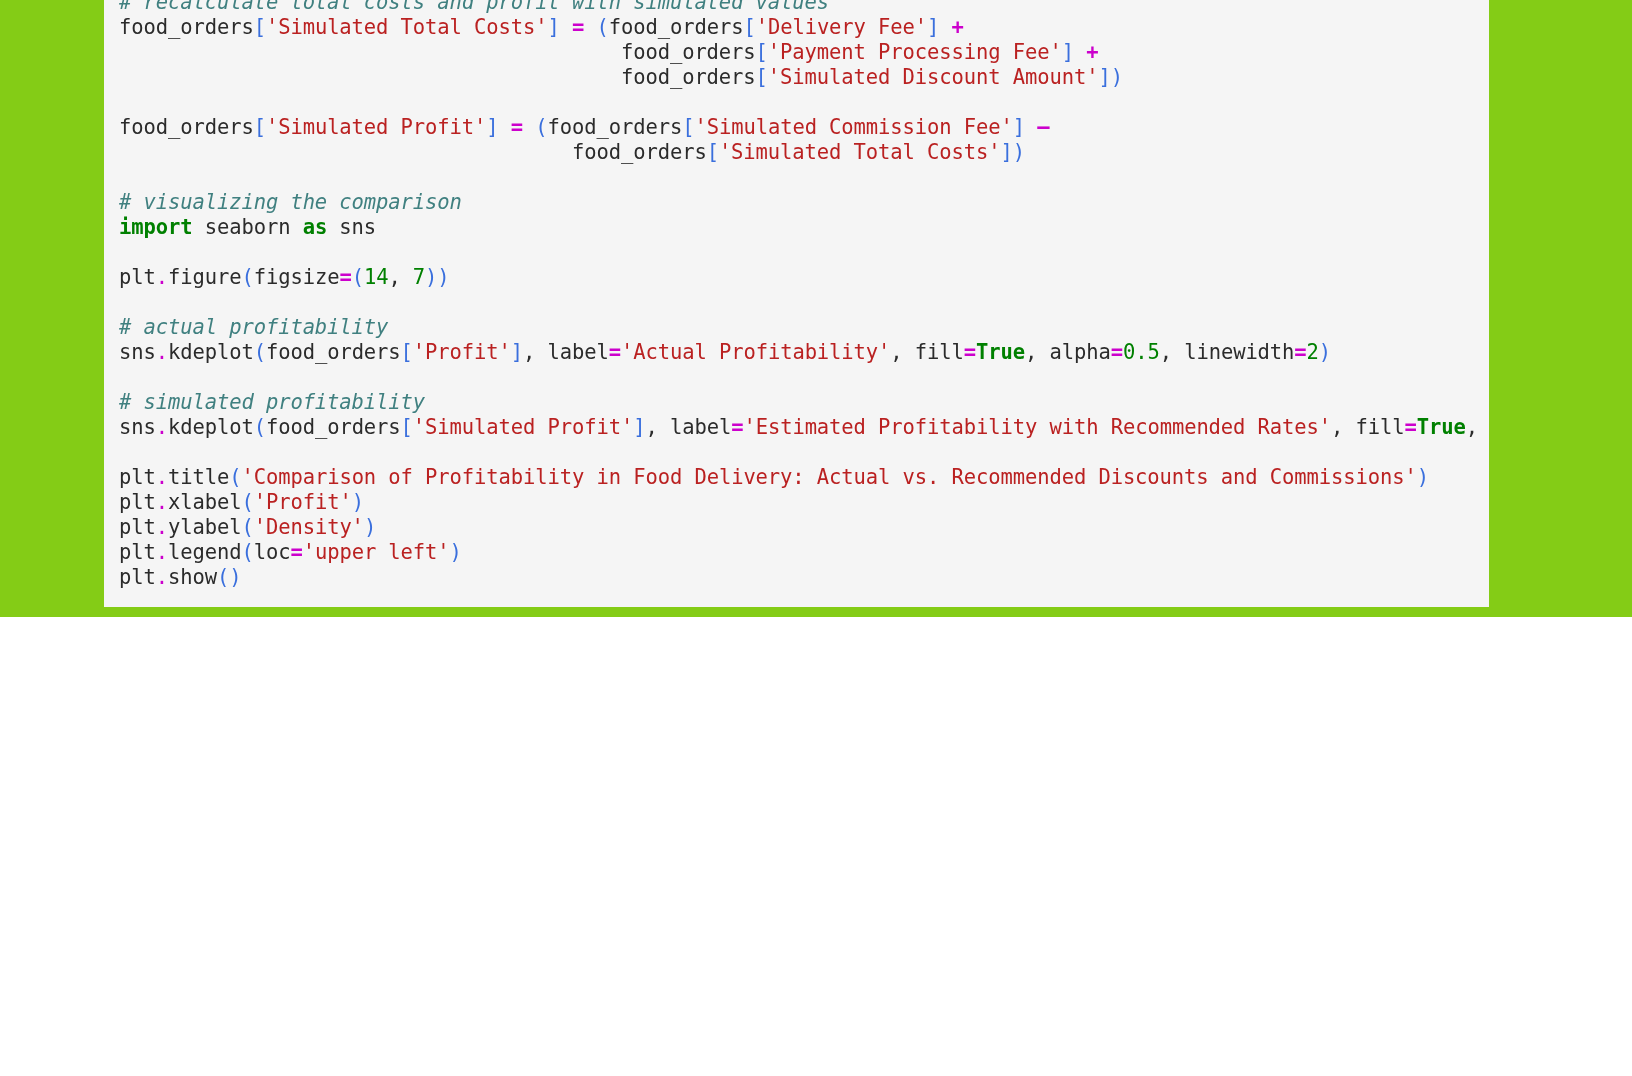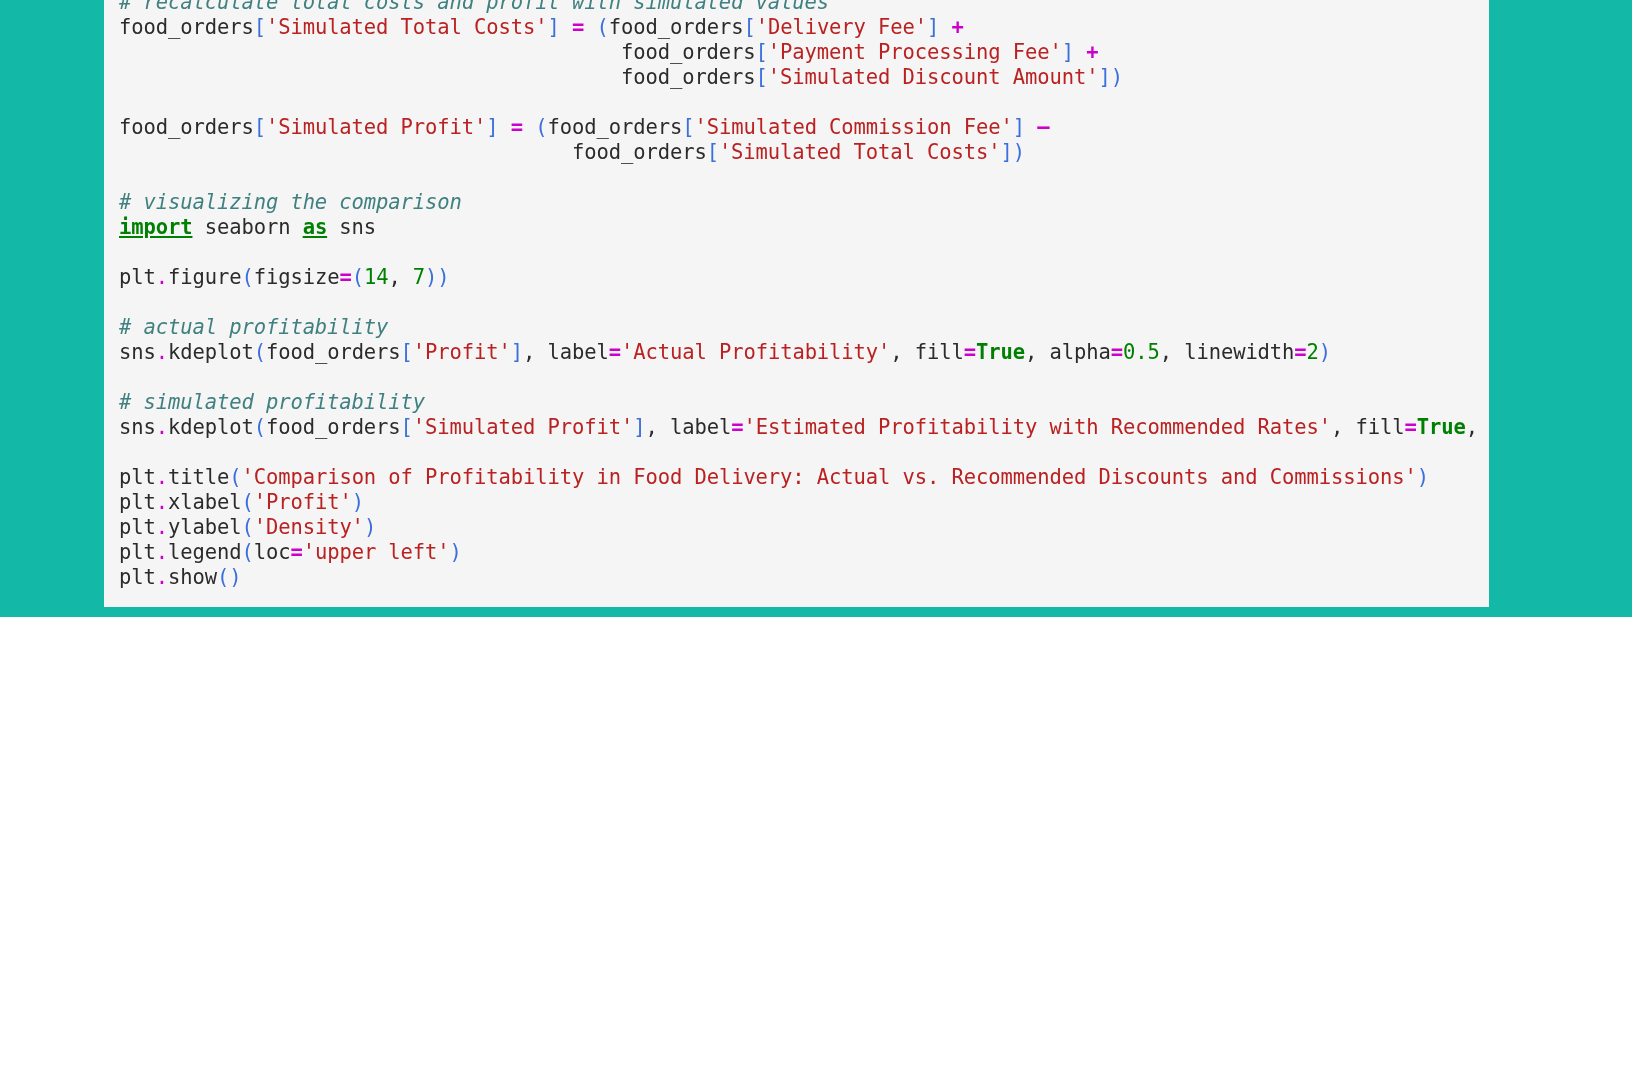--- a/index.html
+++ b/index.html
@@ -8,21 +8,21 @@
     background: #ffffff;
     width: 1632px;
     height: 1076px;
     overflow: hidden;
     font-family: "DejaVu Sans", sans-serif;
   }
   #root {
     position: relative;
     width: 1632px;
     height: 972px;
-    background: #14b8a6;
+    background: #84cc16;
   }
 
   
   .code-cell {
     position: absolute;
     left: 104px;
     top: -10px;
     width: 1385px;
     height: 617px;
     background: #f5f5f5;
@@ -35,21 +35,21 @@
     white-space: pre;
     font-family: "DejaVu Sans Mono", monospace;
     font-size: 20.5px;
     line-height: 25px;
     color: #2b2b2b;
     letter-spacing: -0.1px;
   }
   .code-line { height: 25px; white-space: pre; }
 
   .tok-cm  { color: #408080; font-style: italic; }      
-  .tok-kw  { color: #008000; font-weight: bold; text-decoration: underline; }       
+  .tok-kw  { color: #008000; font-weight: bold; }       
   .tok-str { color: #ba2121; }                          
   .tok-eq  { color: #cc00cc; font-weight: bold; }        
   .tok-num { color: #008000; font-weight: normal; }       
   .tok-br  { color: #3a6fdd; }                          
   .tok-pn  { color: #3a6fdd; }                          
   .tok-dot { color: #cc00cc; }                          
   .tok-tr  { color: #008000; font-weight: bold; text-align: center; }       
   .tok-nm  { color: #2b2b2b; }
   .tok-mn  { color: #cc00cc; font-weight: bold; }       
 

